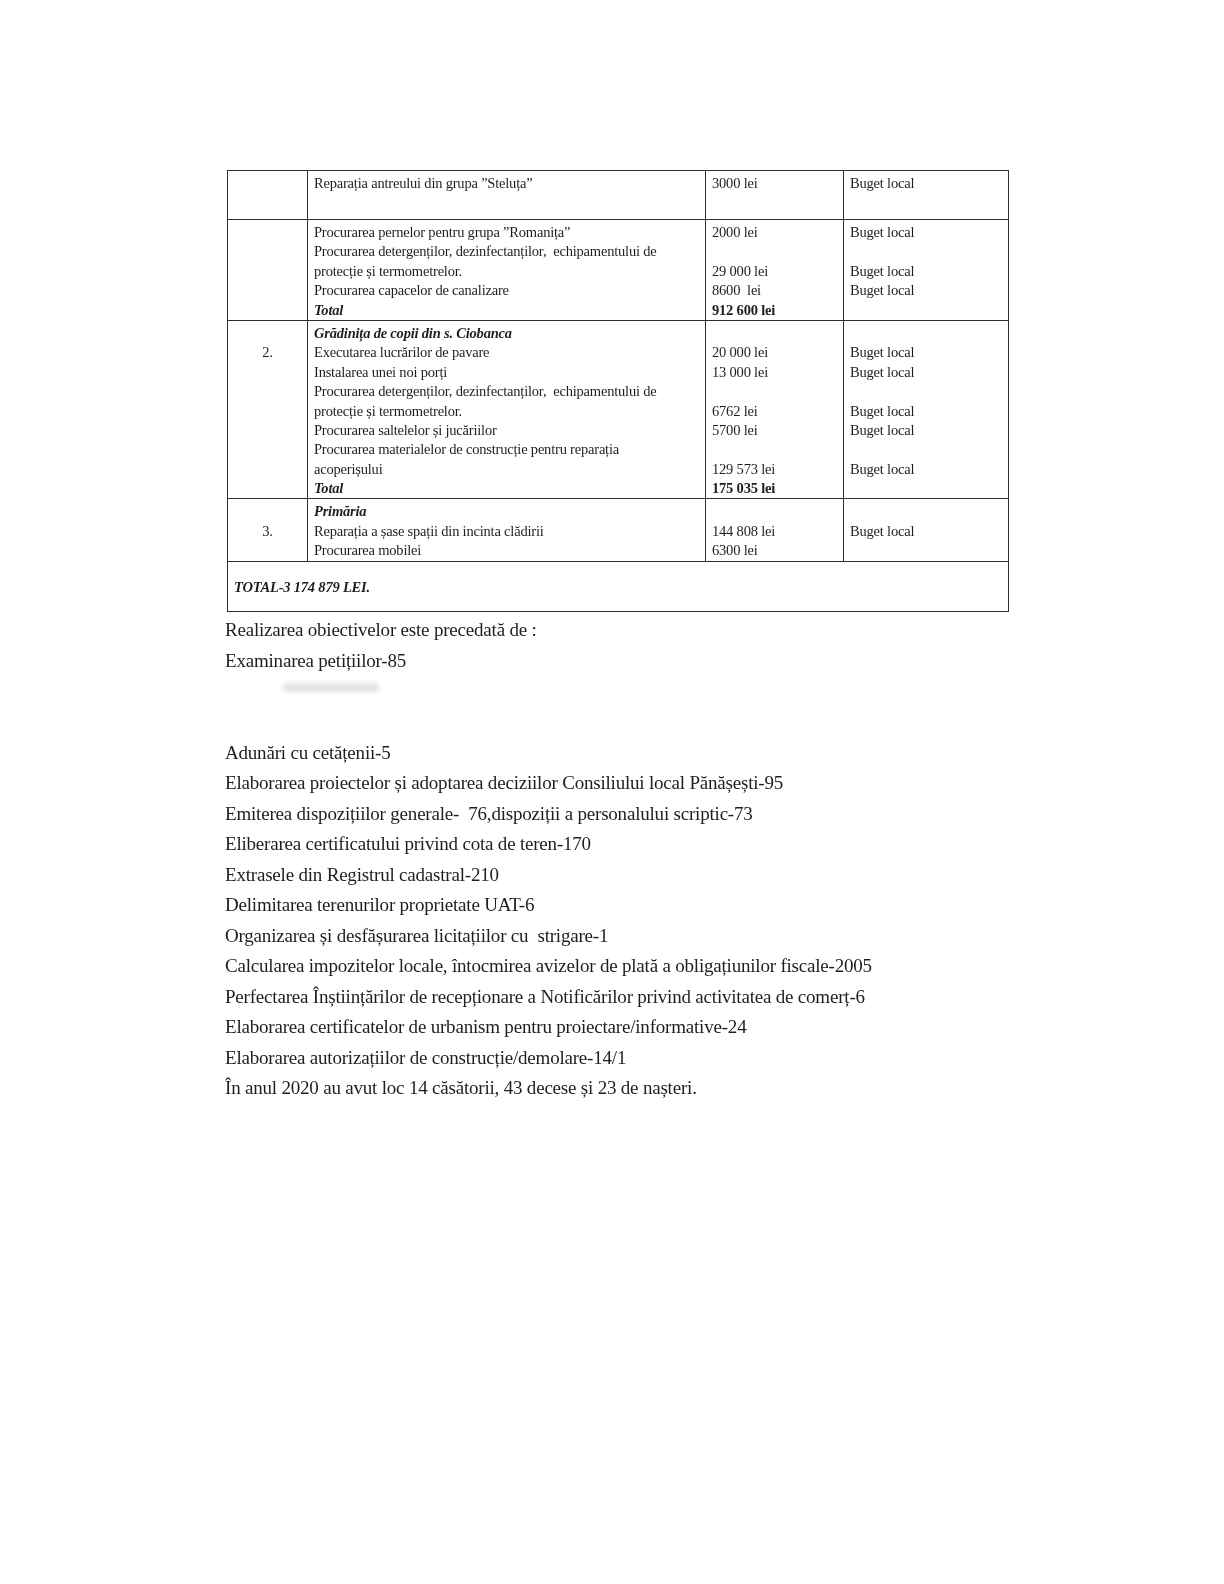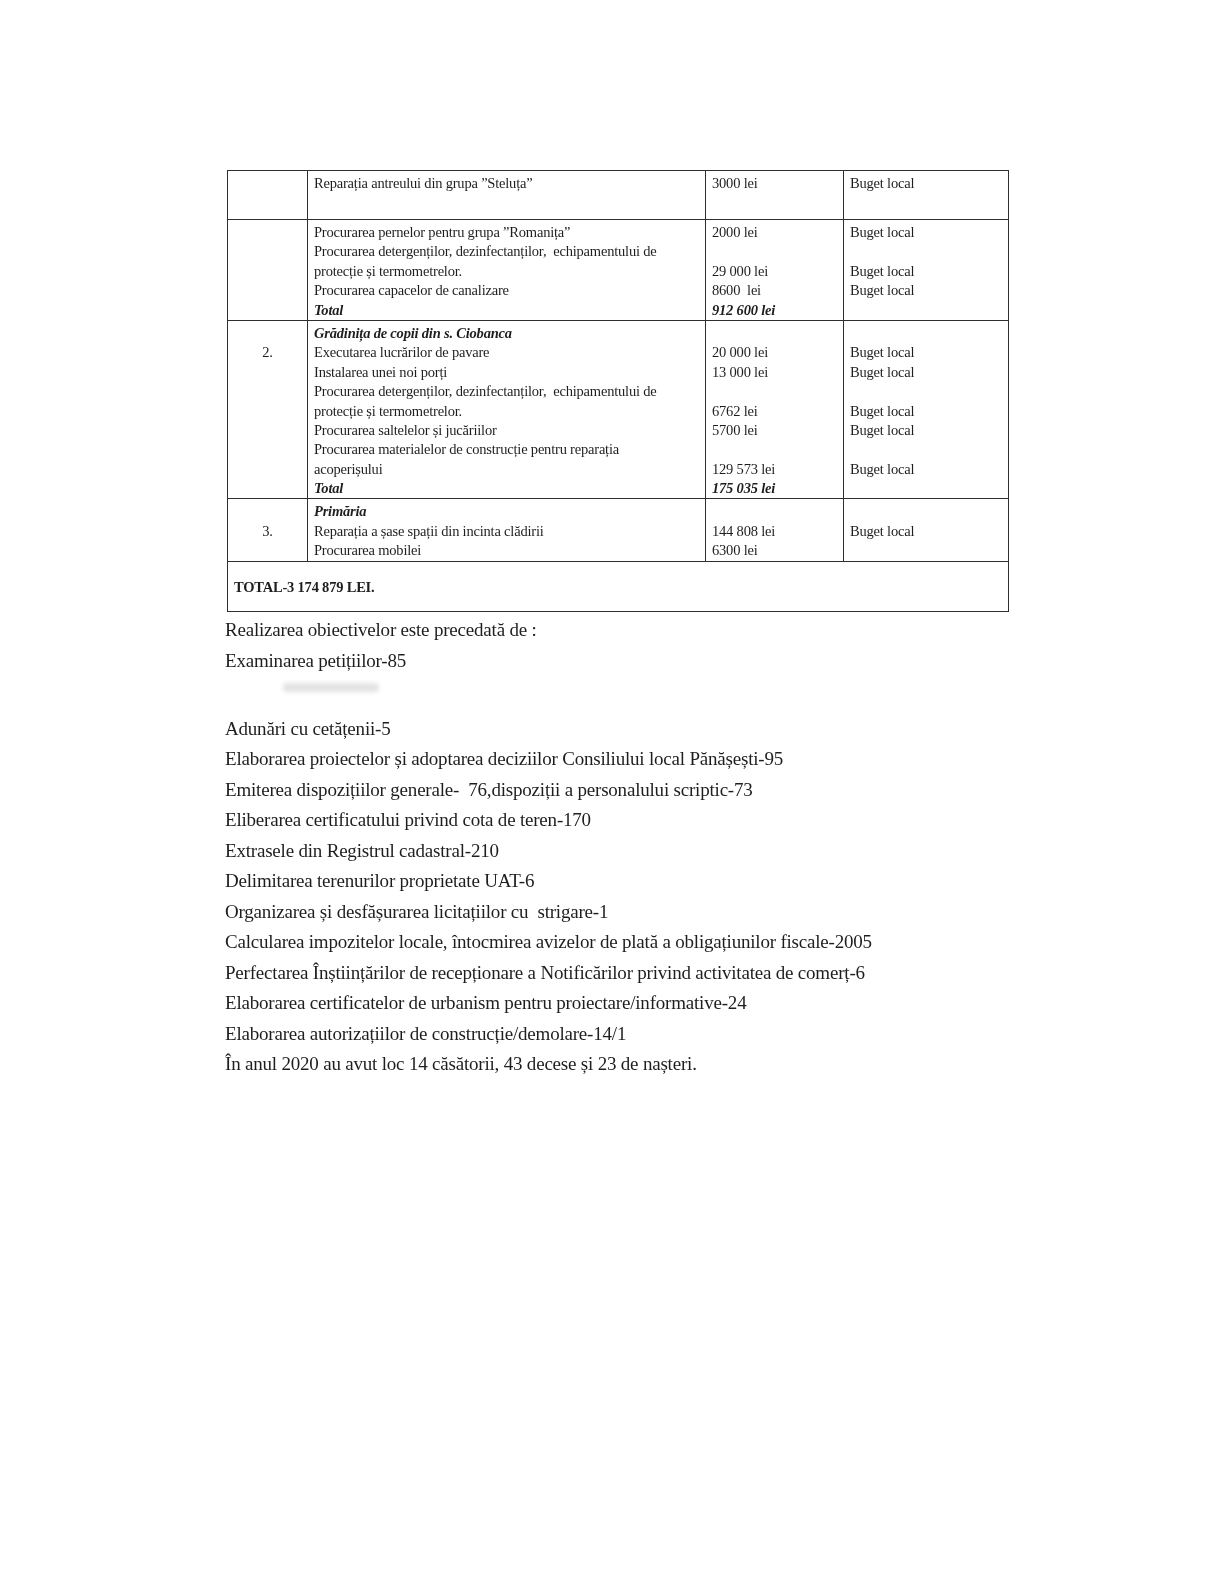--- a/index.html
+++ b/index.html
@@ -31,41 +31,41 @@
   .col-amt { width: 138px; }
   .col-src { width: 165px; }
 
   tr.r0 td { height: 49px; }
   tr.r1 td { height: 94px; }
   tr.r2 td { height: 175px; }
   tr.r3 td { height: 60px; margin-top: 15px; }
 
   .ln { height: 19.4px; white-space: pre; overflow: visible; }
   .bi { font-weight: bold; font-style: italic; font-family: Liberation Serif, serif; }
-  .b  { font-weight: bold; font-style: italic; }
+  .b  { font-weight: bold; }
   .num-cell { text-align: center; }
 
   .total-cell {
     height: 50px;
     padding: 16px 6px 0 6px !important;
-    font-weight: bold; 
+    font-weight: bold; font-style: italic;
     font-size: 15px;
     letter-spacing: -0.1px;
   }
 
   
   .body-text { position: absolute; left: 225px; top: 620px; width: 830px; }
   .body-text p {
     margin: 0 0 10.5px 0;
     font-size: 19px;
     letter-spacing: -0.2px;
     line-height: 20px;
     white-space: pre-wrap;
   }
-  .body-text p.gap-after { margin-bottom: 48px; font-family: Liberation Serif, serif; }
+  .body-text p.gap-after { margin-bottom: 72px; font-family: Liberation Serif, serif; }
 
   
   .smudge {
     position: absolute; left: 283px; top: 683px;
     width: 96px; height: 9px;
     background: #9a9a9a; opacity: 0.28;
     filter: blur(2px);
     border-radius: 4px;
   }
 </style>

